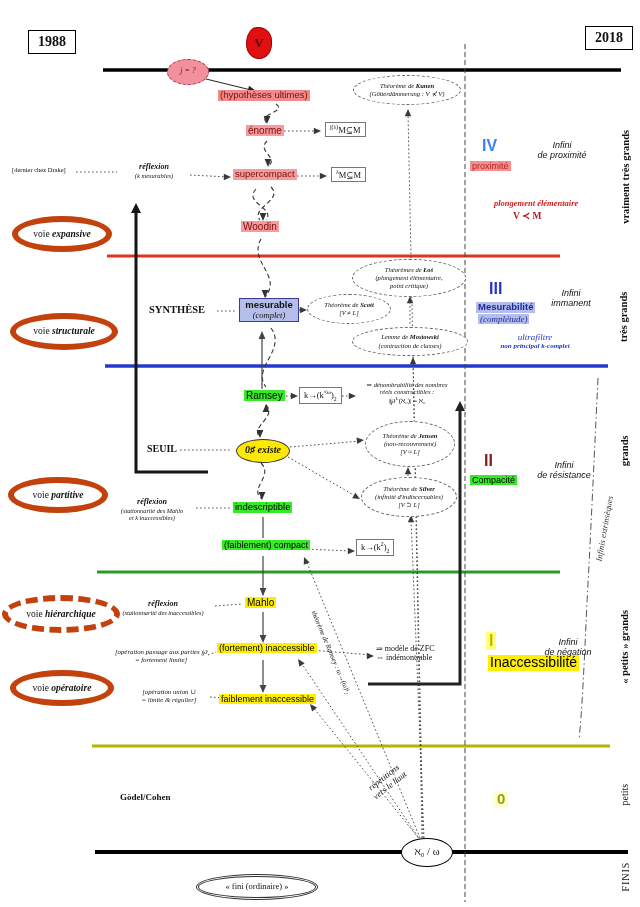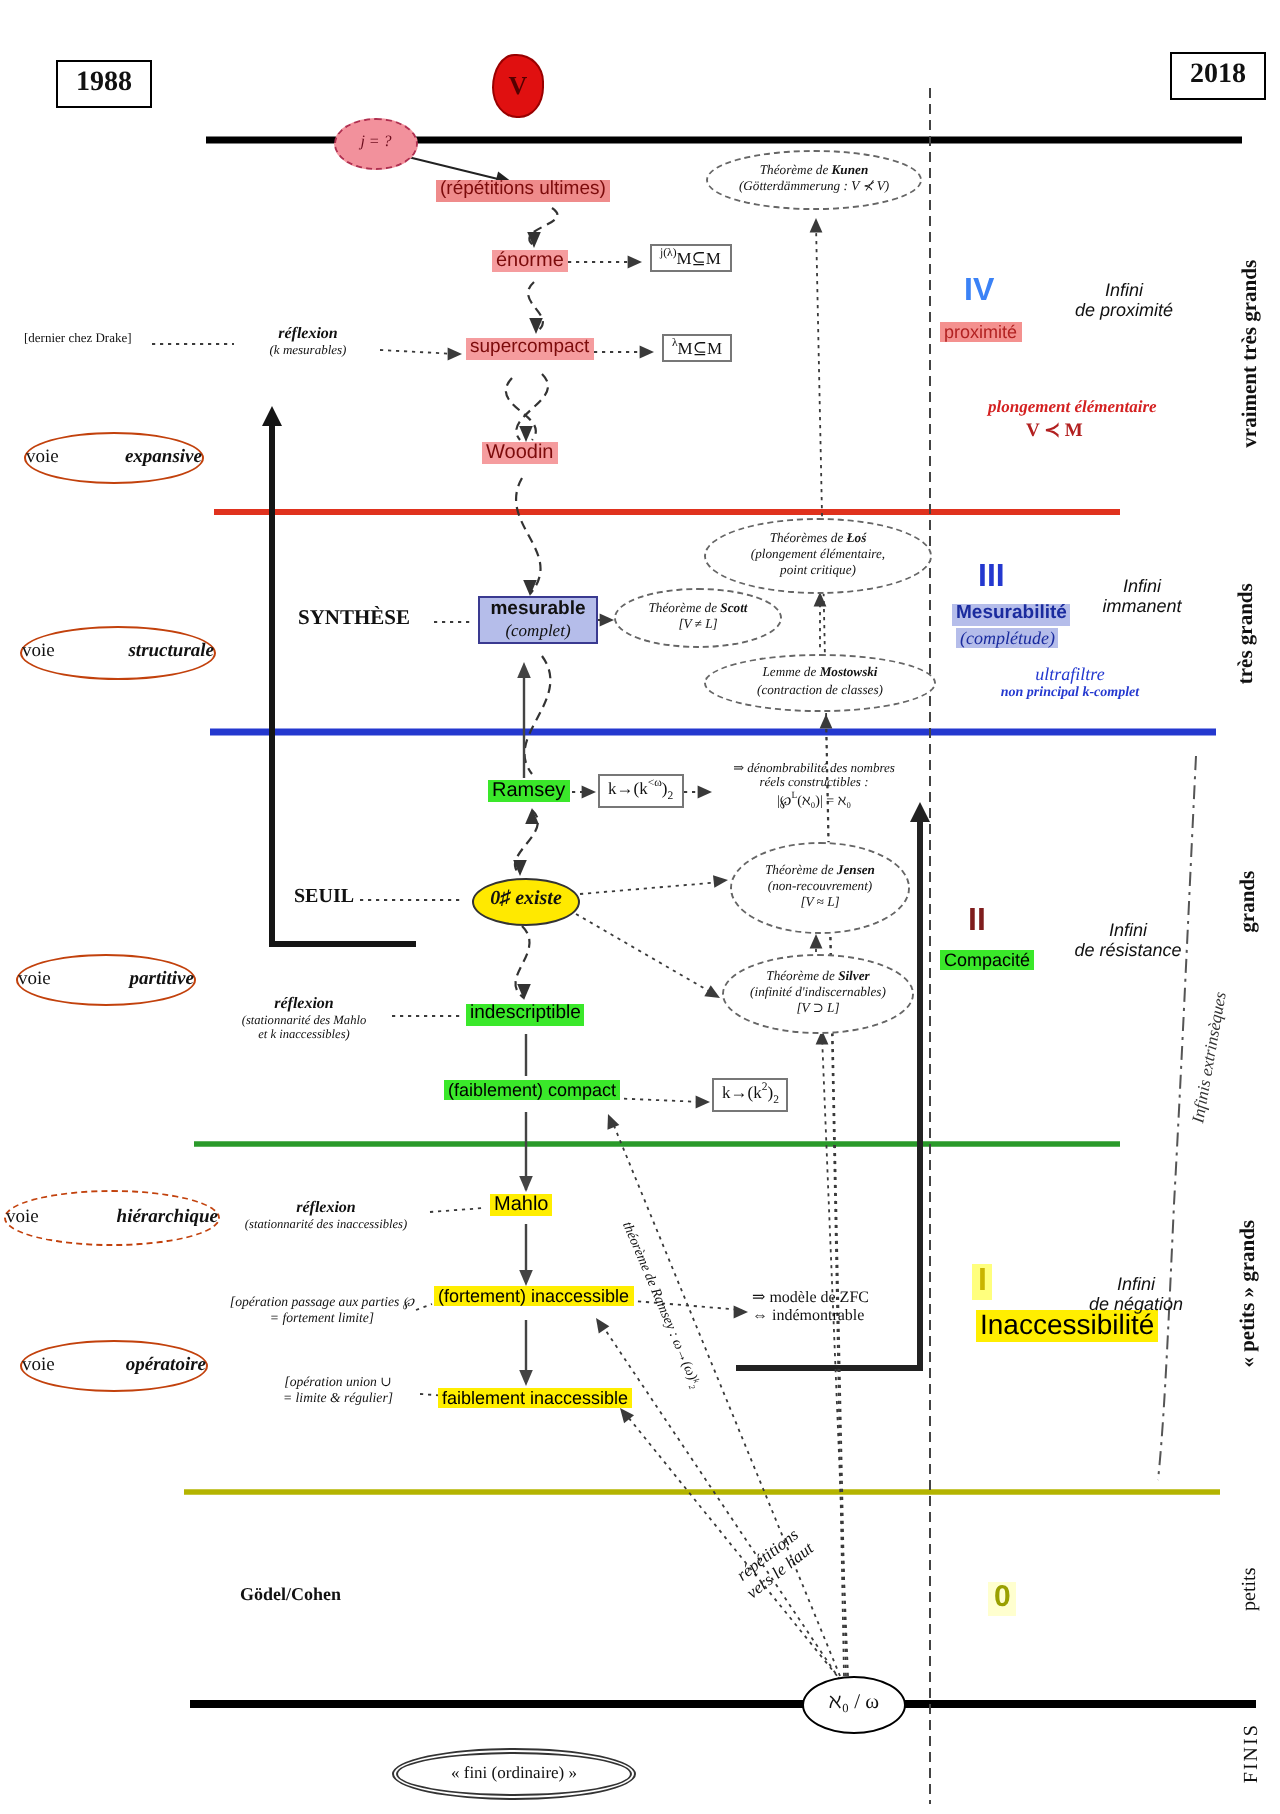--- a/index.html
+++ b/index.html
@@ -10,22 +10,22 @@
   .it{font-style:italic}.b{font-weight:bold}.ctr{text-align:center}
   .wrap{white-space:normal}
   .hl{padding:0 2px}
   .pink{background:#f59c9e;color:#7c0b0b}
   .green{background:#3ae82a;color:#000}
   .yellow{background:#ffee00;color:#000}
   .cloud{border:1px dashed #666;border-radius:50%;display:flex;flex-direction:column;
          justify-content:center;text-align:center;font-style:italic;line-height:1.25;
          font-size:6.6px;background:#fff;white-space:nowrap}
   .box{border:1px solid #777;background:#fff;font-size:8.5px;padding:1px 4px}
-  .oval{border:1px solid #c2410c;border-radius:50%;display:flex;align-items:center;
-        justify-content:space-between;font-size:9.5px;background:#fff}
+  .oval{border:6px solid #c2410c;border-radius:50%;display:flex;align-items:center;
+        justify-content:center;font-size:9.5px;background:#fff}
   .yearbox{border:1.4px solid #000;font-weight:bold;font-size:14px;display:flex;
            align-items:center;justify-content:center}
   .rot{transform:rotate(-90deg);text-align:center;width:140px}
   sup{font-size:68%;vertical-align:super}
   sub{font-size:68%;vertical-align:sub}
   svg{position:absolute;left:0;top:0}
 </style>
 </head>
 <body>
 
@@ -139,21 +139,21 @@
       <path d="M0,0 L-3.2,7.2 L3.2,7.2 Z" transform="translate(310,704) rotate(-39)"></path>
       <path d="M0,0 L-3.2,7.2 L3.2,7.2 Z" transform="translate(304,557) rotate(-22)"></path>
     </g>
   </svg>
 
   <div class="abs yearbox" style="left:28px;top:30px;width:46px;height:22px">1988</div>
   <div class="abs yearbox" style="left:585px;top:26px;width:46px;height:22px">2018</div>
 
   <div class="abs ctr" style="left:246px;top:27px;width:24px;height:30px;background:#e01010;border:1.5px solid #990000;border-radius:45% 55% 50% 50%/55% 45% 50% 50%;color:#550000;font-weight:bold;font-size:13px;line-height:30px">V</div>
   <div class="abs ctr it" style="left:167px;top:59px;width:40px;height:24px;background:#f2919c;border:1px dashed #b03050;border-radius:50%;color:#6d0d1d;font-size:8px;line-height:22px">j = ?</div>
-  <div class="abs sans hl" style="left:218px;top:90px;background:#ef8b8b;color:#7c0b0b;font-size:9.5px">(répétitions ultimes)</div>
+  <div class="abs sans hl" style="left:218px;top:90px;background:#ef8b8b;color:#7c0b0b;font-size:9.5px">(hypothèses ultimes)</div>
 
   <div class="abs cloud" style="left:353px;top:75px;width:106px;height:28px">
     <div><span>Théorème de</span> <b>Kunen</b></div>
     <div>(Götterdämmerung : V ⊀ V)</div>
   </div>
 
   <div class="abs sans hl pink" style="left:246px;top:125px;font-size:10px">énorme</div>
   <div class="abs box" style="left:325px;top:122px"><sup>j(λ)</sup><span>M⊆M</span></div>
 
   <div class="abs" style="left:12px;top:166px;font-size:6.5px">[dernier chez Drake]</div>

